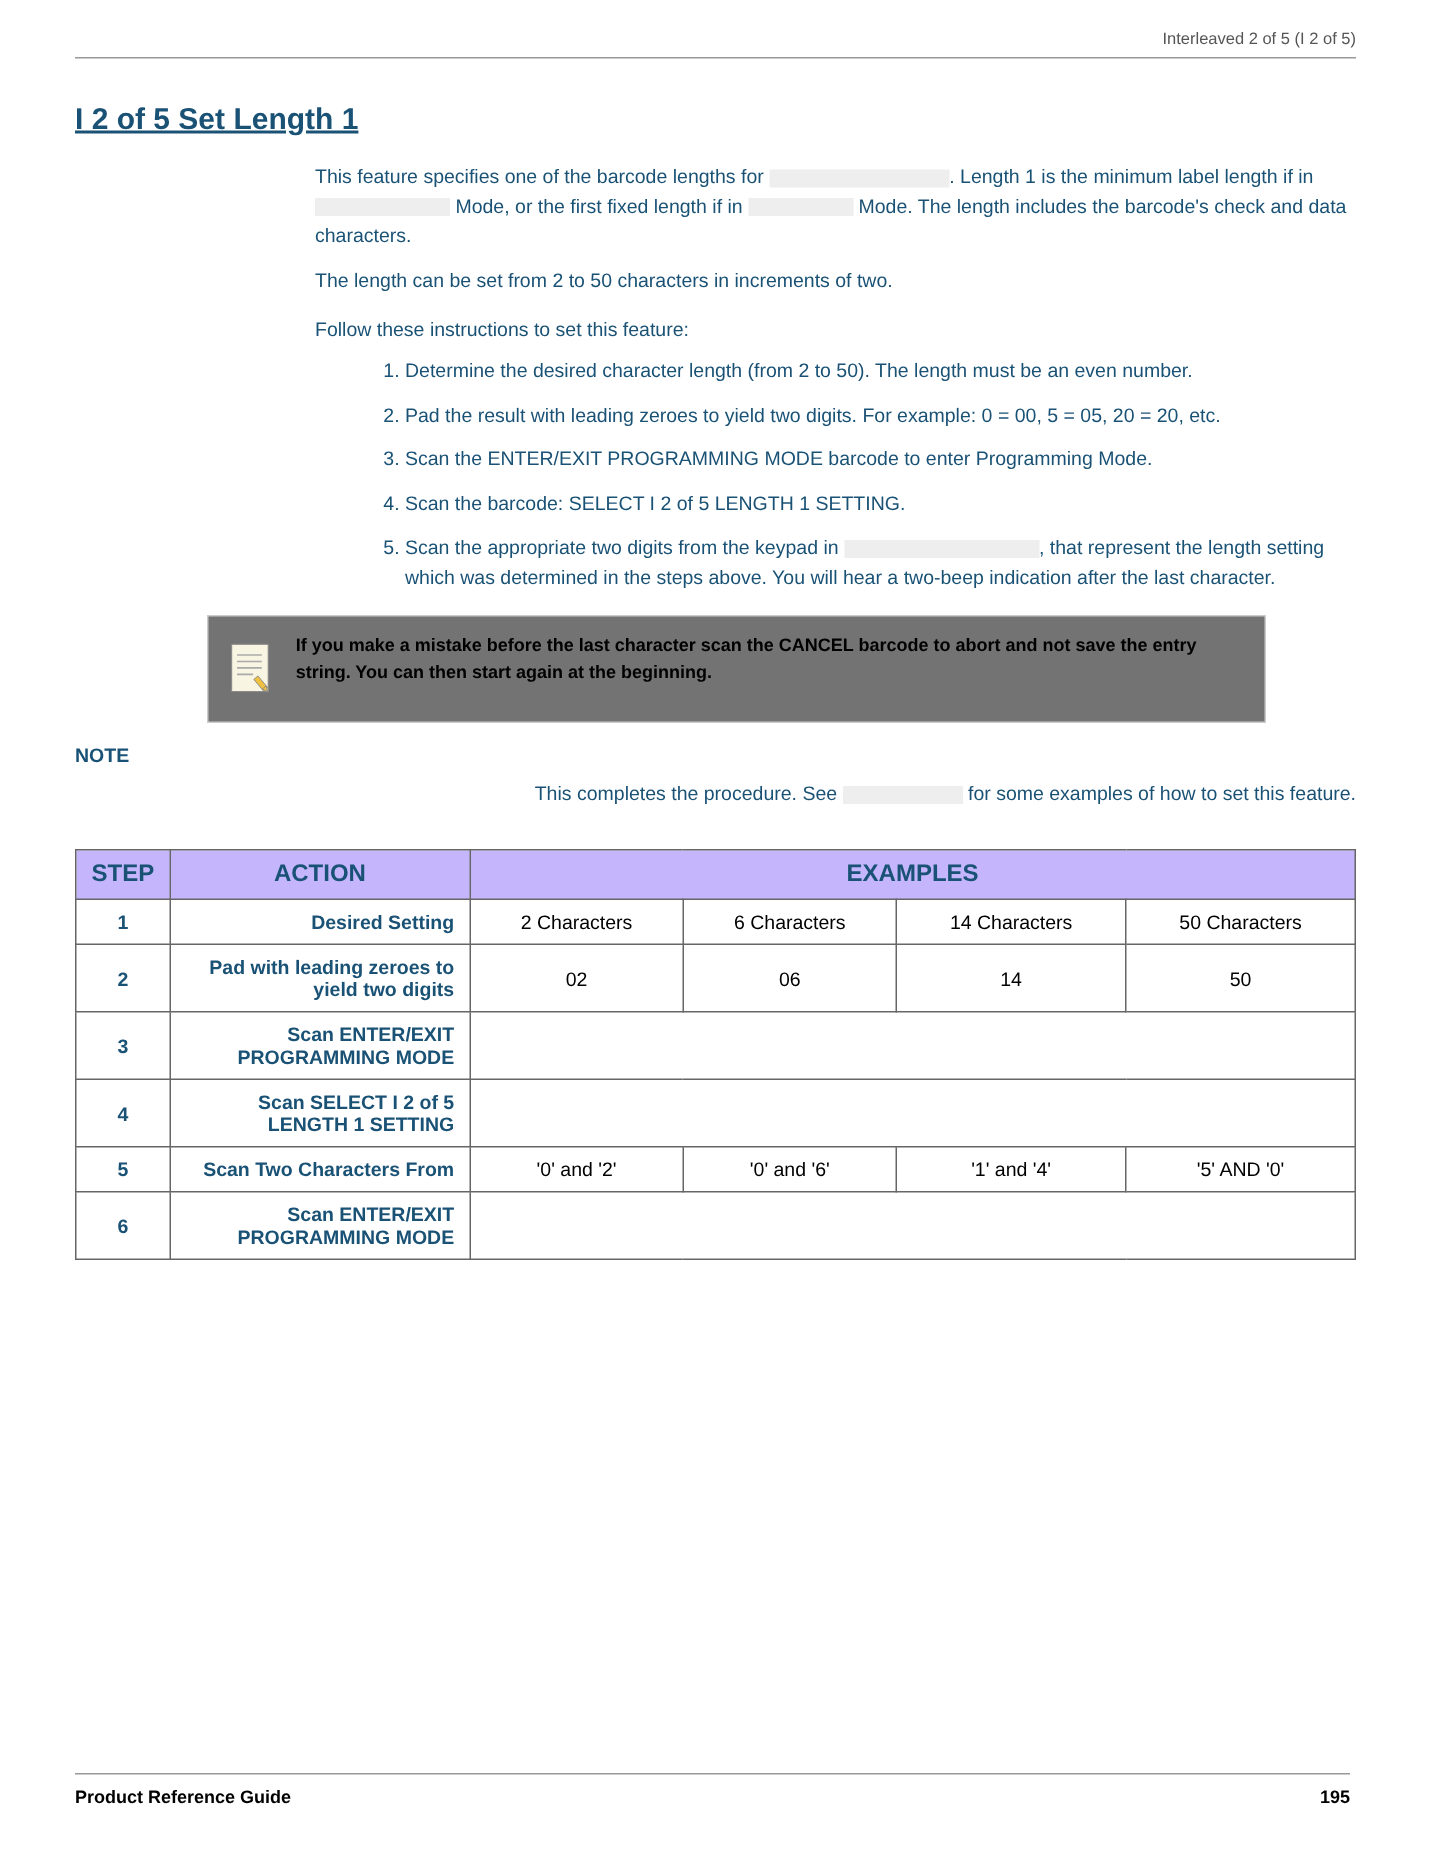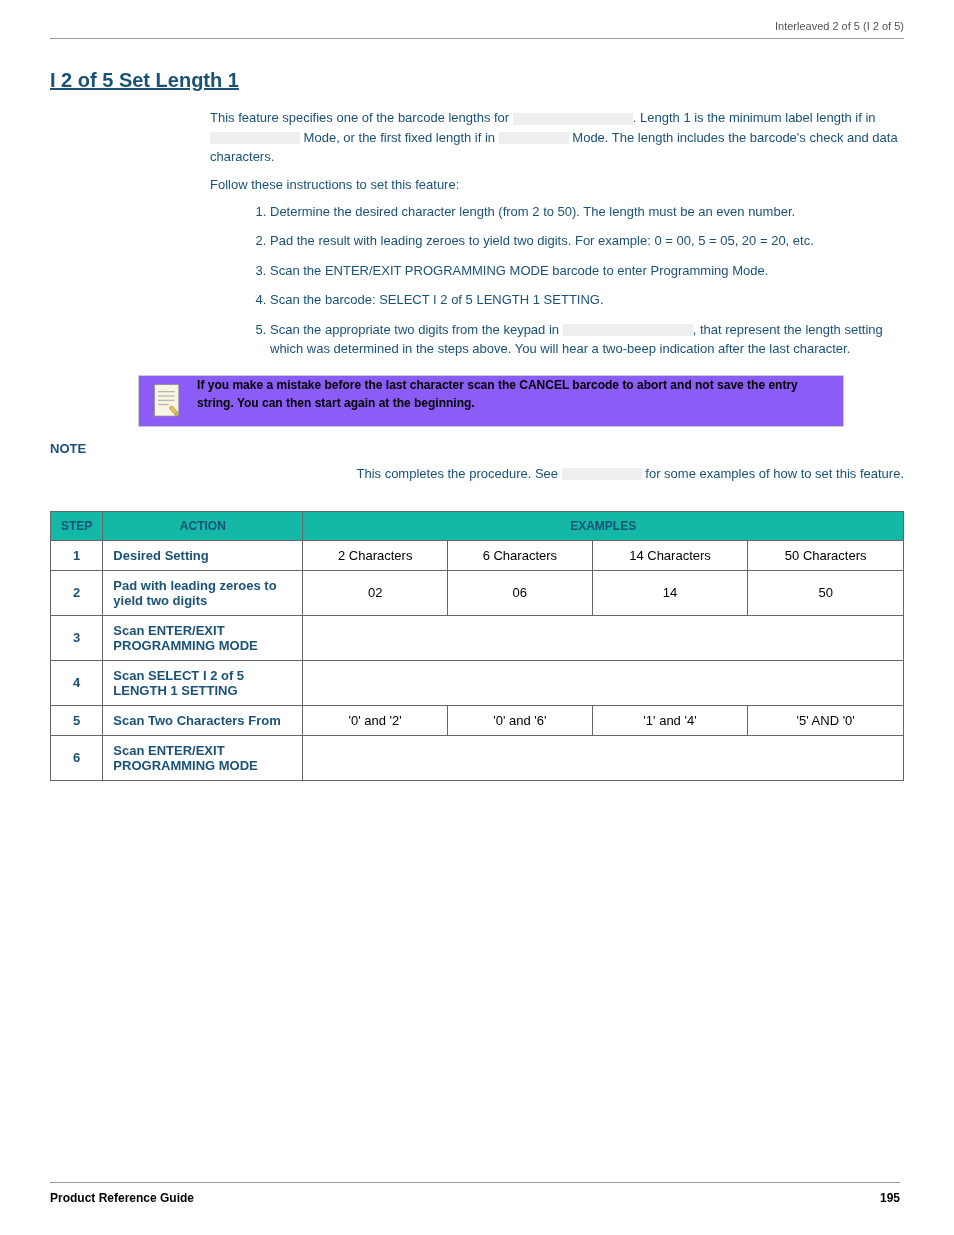--- a/index.html
+++ b/index.html
@@ -79,26 +79,26 @@
       line-height: 1.5;
       margin-bottom: 10px;
       margin-left: 20px;
     }
 
     
     .note-box {
       margin-left: 88px;
       margin-right: 60px;
       border: 1px solid #ccc;
-      padding: 0 14px;
+      padding: 10px 14px;
       display: flex;
       align-items: flex-start;
       gap: 14px;
       margin-bottom: 14px;
-      background: #8b5cf6;
+      background: #737373;
     }
 
     .note-content {
       font-size: 12px;
       line-height: 1.5;
     }
 
     .note-bold {
       font-weight: bold;
       color: #000;
@@ -126,40 +126,41 @@
       margin-bottom: 30px;
       font-size: 13px;
     }
 
     .data-table th {
       border: 1px solid #666;
       padding: 7px 10px;
       text-align: center;
       font-weight: bold;
       color: #1a5276;
-      background: #14b8a6;
-      font-size: 12px;
+      background: #c4b5fd;
+      font-size: 16px;
     }
 
     .data-table td {
       border: 1px solid #666;
       padding: 7px 10px;
       vertical-align: middle;
     }
 
     .step-col {
       text-align: center;
       font-weight: bold;
       color: #1a5276;
       width: 50px;
     }
 
     .action-col {
       width: 200px;
       color: #1a5276;
+      text-align: right;
     }
 
     .action-bold {
       font-weight: bold;
       color: #1a5276;
     }
 
     .example-cell {
       text-align: center;
       color: #000;
@@ -203,20 +204,21 @@
     <span class="top-header-text">Interleaved 2 of 5 (I 2 of 5)</span>
   </div>
 
   <h1 class="section-title">I 2 of 5 Set Length 1</h1>
 
   <div class="body-text">
     <span>This feature specifies one of the barcode lengths for <span style="background: #eee; display:inline-block; width:120px; height:12px; vertical-align:middle;"></span>. Length 1 is
     the minimum label length if in <span style="background: #eee; display:inline-block; width:90px; height:12px; vertical-align:middle;"></span> Mode, or the first fixed length if in <span style="background: #eee; display:inline-block; width:70px; height:12px; vertical-align:middle;"></span>
     Mode. The length includes the barcode's check and data characters.</span>
   </div>
+  <div class="body-text-full">The length can be set from 2 to 50 characters in increments of two.</div>
 
   <div class="follow-text">Follow these instructions to set this feature:</div>
 
   <ol class="steps-list">
     <li>Determine the desired character length (from 2 to 50). The length must be an even number.</li>
     <li>Pad the result with leading zeroes to yield two digits. For example: 0 = 00, 5 = 05, 20 = 20, etc.</li>
     <li>Scan the ENTER/EXIT PROGRAMMING MODE barcode to enter Programming Mode.</li>
     <li>Scan the barcode: SELECT I 2 of 5 LENGTH 1 SETTING.</li>
     <li>
       <span>Scan the appropriate two digits from the keypad in <span style="background: #eee; display:inline-block; width:130px; height:12px; vertical-align:middle;"></span>, that represent the length setting which was determined in the steps above. You will hear a two-beep indication after the last character.</span>

